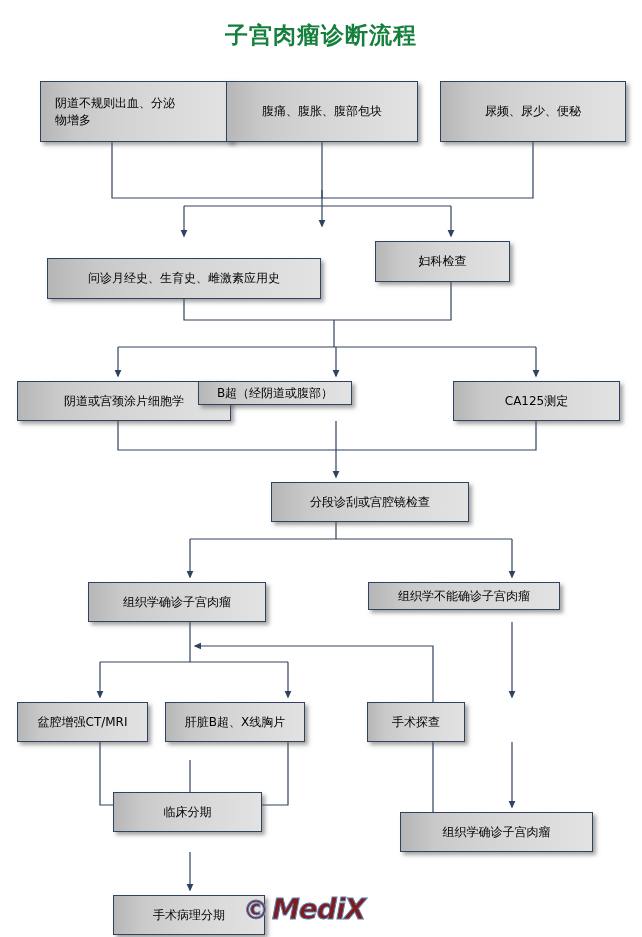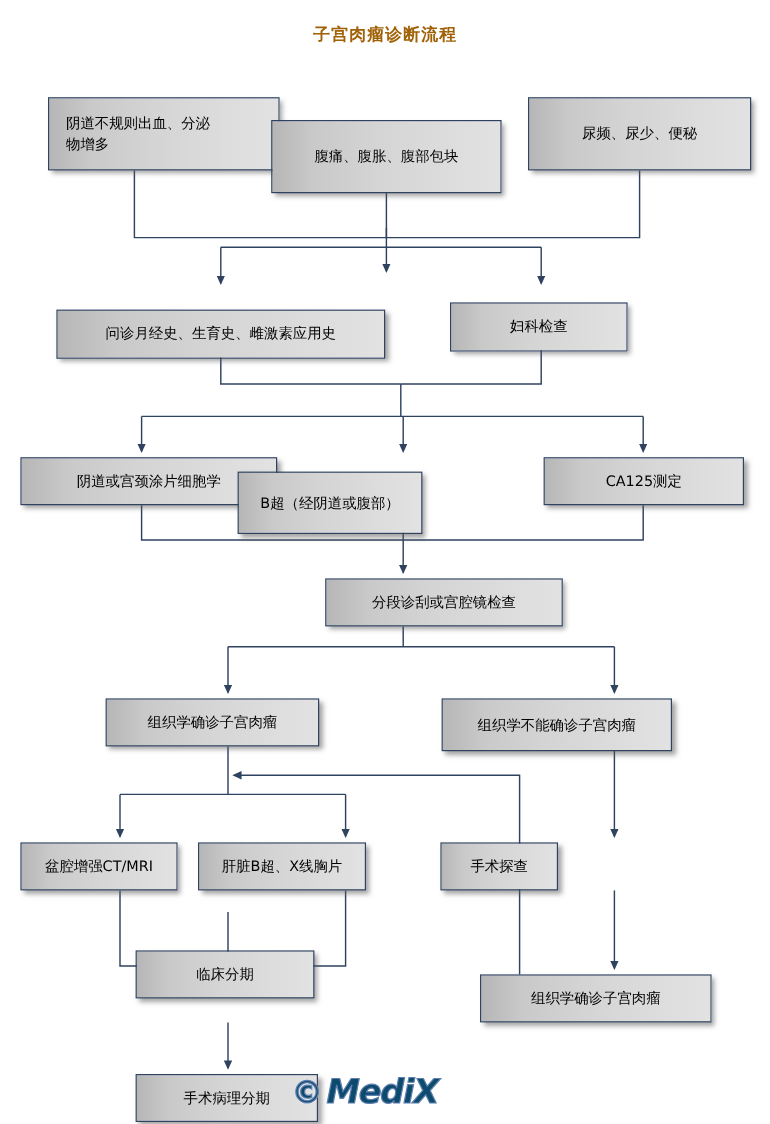--- a/index.html
+++ b/index.html
@@ -19,23 +19,23 @@
     left: 0; top: 0;
     width: 642px;
     height: 937px;
   }
   .chart-title {
     position: absolute;
     left: 0;
     top: 20px;
     width: 642px;
     text-align: center;
-    font-size: 14px;
+    font-size: 23px;
     font-weight: bold;
-    color: #a16207;
+    color: #15803d;
     letter-spacing: 1px;
     font-family: "DejaVu Sans", "Liberation Sans", sans-serif;
   }
   .node {
     position: absolute;
     box-sizing: border-box;
     border: 1px solid #2f4360;
     background: linear-gradient(to right, #b6b6b6 0%, #c9c9c9 18%, #d4d4d4 45%, #dcdcdc 75%, #e2e2e2 100%);
     box-shadow: 3px 3px 4px rgba(90,90,90,0.55);
     display: flex;
@@ -57,21 +57,21 @@
     display: block;
     white-space: pre-line;
   }
   .watermark {
     position: absolute;
     left: 243px;
     top: 893px;
     font-size: 28px;
     font-weight: bold;
     font-style: italic;
-    color: #0c4a6e;
+    color: #7f1d1d;
     -webkit-text-stroke: 1px #5f7fae;
     text-shadow: 0 1px 0 #ffffff;
     letter-spacing: -1px;
     font-family: "DejaVu Sans", "Liberation Sans", sans-serif;
     white-space: nowrap;
     pointer-events: none;
   }
   .watermark .c-mark {
     font-style: normal;
     font-size: 26px;
@@ -133,48 +133,48 @@
 
     <path d="M 190 852 L 190 890" marker-end="url(#arrow)"></path>
   </g>
 </svg>
 
 <div id="nodes-layer">
     <div class="node align-left" style="left: 16px; top: 81px; width: 193px; height: 61px; margin-left: 24px;">
       <span class="node-label">阴道不规则出血、分泌
 物增多</span>
     </div>
-    <div class="node" style="left: 226px; top: 81px; width: 192px; height: 61px; margin-top: 19px;">
+    <div class="node" style="left: 226px; top: 81px; width: 192px; height: 61px;">
       <span class="node-label">腹痛、腹胀、腹部包块</span>
     </div>
     <div class="node" style="left: 440px; top: 81px; width: 186px; height: 61px;">
       <span class="node-label">尿频、尿少、便秘</span>
     </div>
     <div class="node" style="left: 47px; top: 241px; width: 274px; height: 41px; margin-top: 17px;">
       <span class="node-label">问诊月经史、生育史、雌激素应用史</span>
     </div>
-    <div class="node" style="left: 375px; top: 252px; width: 148px; height: 41px;">
+    <div class="node" style="left: 375px; top: 241px; width: 135px; height: 41px;">
       <span class="node-label">妇科检查</span>
     </div>
     <div class="node" style="left: 17px; top: 381px; width: 214px; height: 40px;">
       <span class="node-label">阴道或宫颈涂片细胞学</span>
     </div>
-    <div class="node" style="left: 198px; top: 393px; width: 154px; height: 52px;">
+    <div class="node" style="left: 198px; top: 381px; width: 154px; height: 24px;">
       <span class="node-label">B超（经阴道或腹部）</span>
     </div>
     <div class="node" style="left: 453px; top: 381px; width: 167px; height: 40px;">
       <span class="node-label">CA125测定</span>
     </div>
     <div class="node" style="left: 236px; top: 482px; width: 198px; height: 40px; margin-left: 35px;">
       <span class="node-label">分段诊刮或宫腔镜检查</span>
     </div>
     <div class="node" style="left: 88px; top: 582px; width: 178px; height: 40px;">
       <span class="node-label">组织学确诊子宫肉瘤</span>
     </div>
-    <div class="node" style="left: 368px; top: 582px; width: 192px; height: 44px;">
+    <div class="node" style="left: 368px; top: 582px; width: 192px; height: 28px;">
       <span class="node-label">组织学不能确诊子宫肉瘤</span>
     </div>
     <div class="node" style="left: 17px; top: 702px; width: 131px; height: 40px; justify-content: center;">
       <span class="node-label">盆腔增强CT/MRI</span>
     </div>
     <div class="node" style="left: 165px; top: 702px; width: 140px; height: 40px;">
       <span class="node-label">肝脏B超、X线胸片</span>
     </div>
     <div class="node" style="left: 367px; top: 702px; width: 98px; height: 40px;">
       <span class="node-label">手术探查</span>

